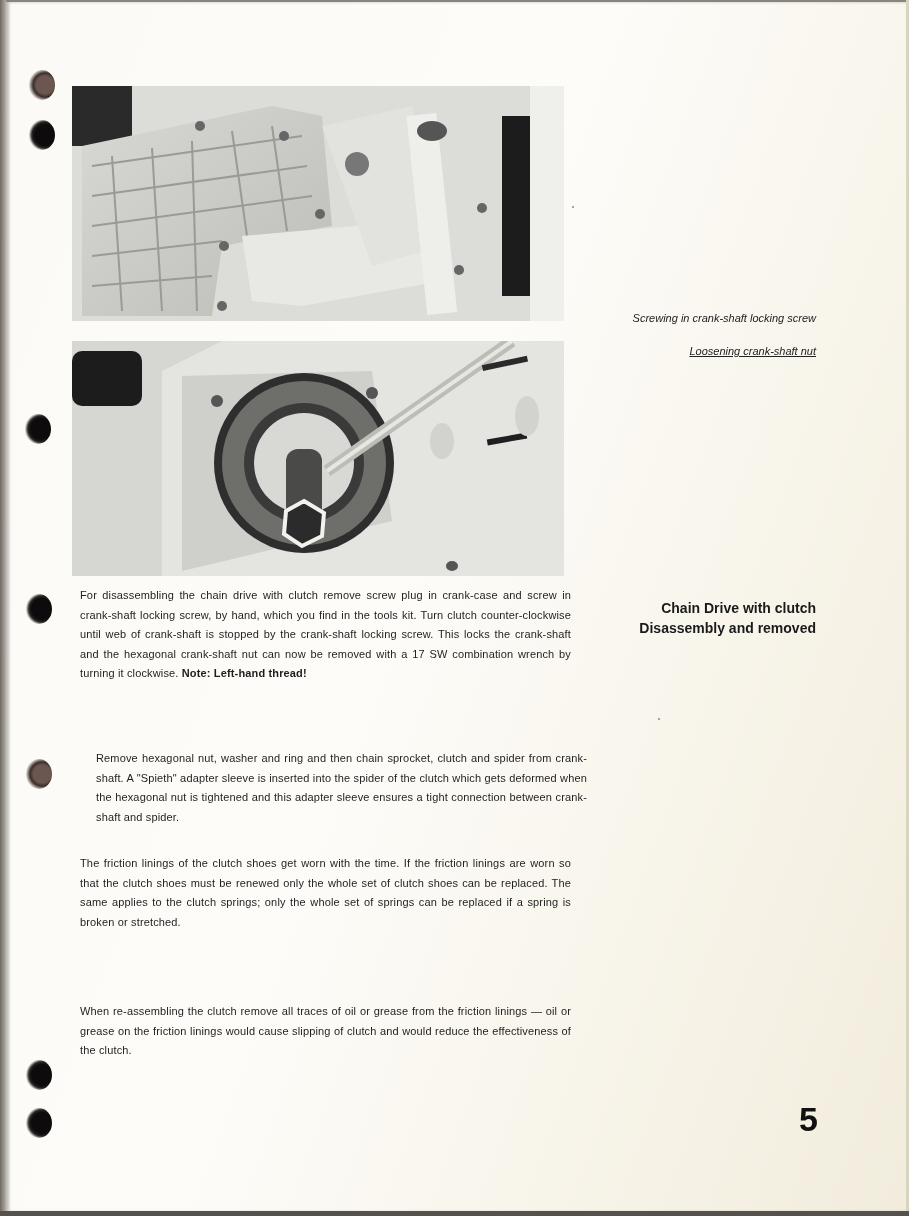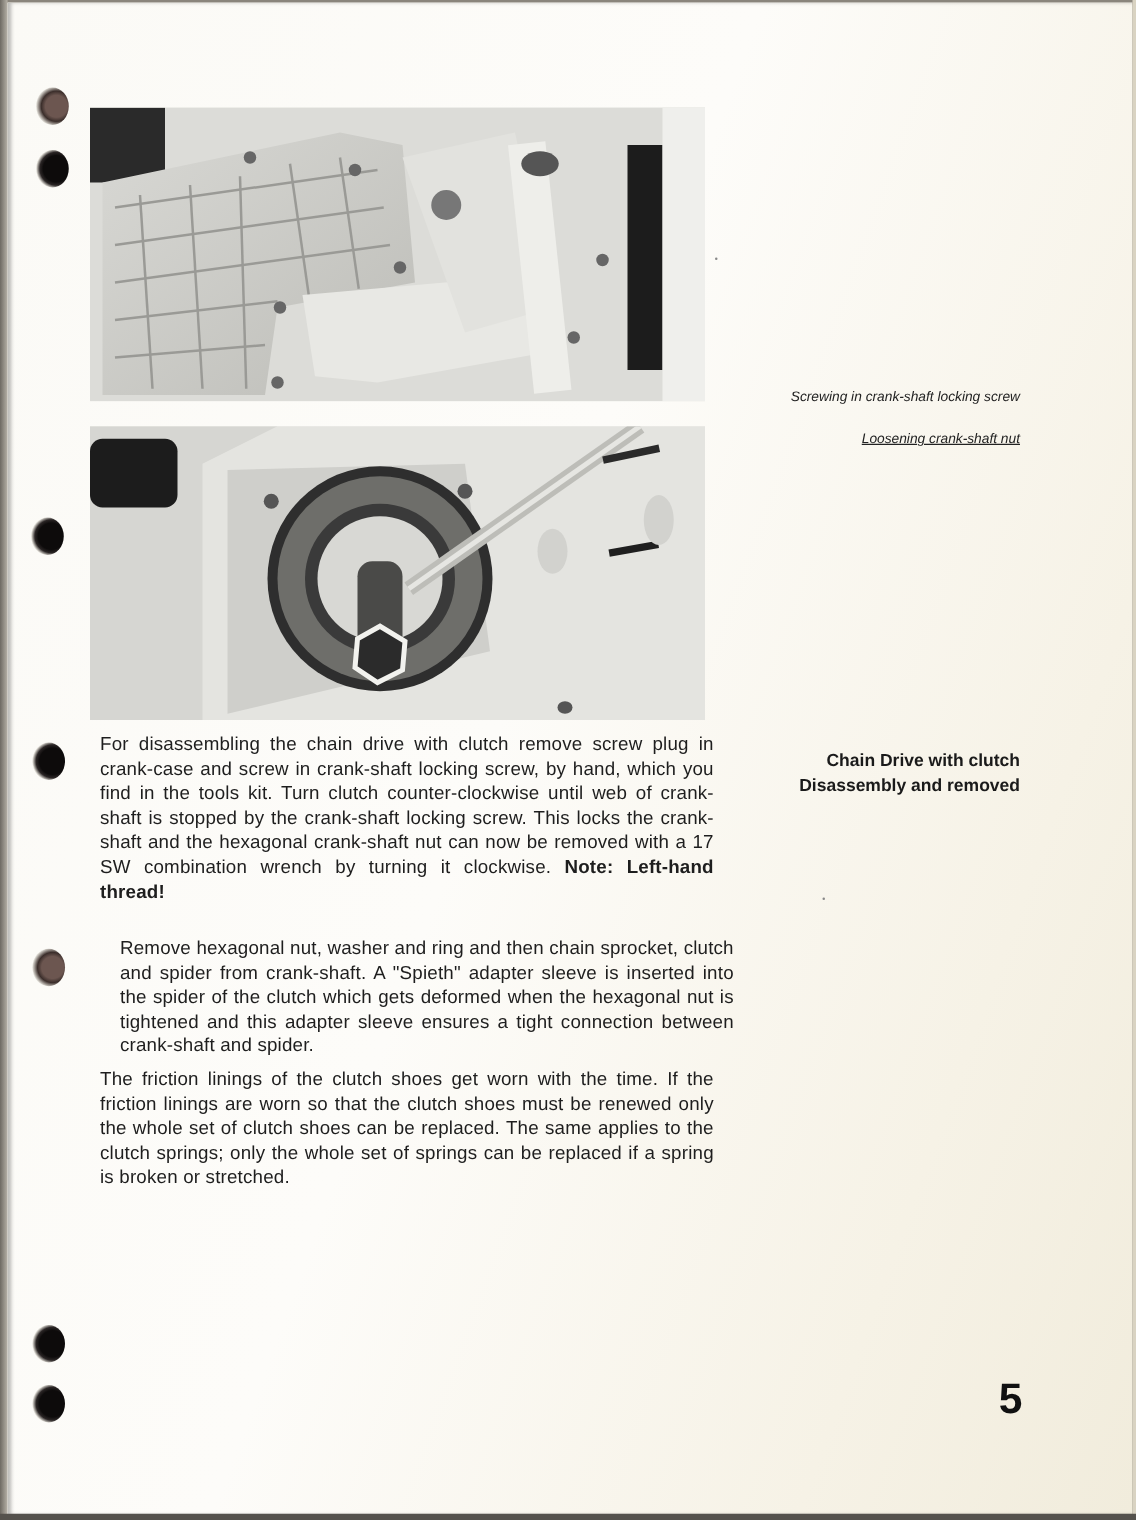--- a/index.html
+++ b/index.html
@@ -40,21 +40,21 @@
   .caption {
     position: absolute; right: 90px; font-size: 11px; font-style: italic;
     color: #222; text-align: center; white-space: nowrap;
   }
   .section-title {
     position: absolute; right: 90px; top: 596px; text-align: right;
     font-size: 14px; font-weight: bold; line-height: 20px; color: #1a1a1a;
   }
   .para {
     position: absolute; left: 74px; width: 491px;
-    font-size: 15px; line-height: 19.6px; color: #1e1e1e;
+    font-size: 11px; line-height: 19.6px; color: #1e1e1e;
     text-align: justify; letter-spacing: 0.15px;
   }
   .para b { font-weight: bold; }
   .page-number {
     position: absolute; left: 793px; top: 1098px; font-size: 34px; font-weight: bold; color: #111;
   }
   .speck { position: absolute; width: 2px; height: 2px; background: #888; border-radius: 50%; }
 </style>
 </head>
 <body>
@@ -143,20 +143,21 @@
     <div>Chain Drive with clutch</div>
     <div>Disassembly and removed</div>
   </div>
 
   <p class="para" style="top:584px; margin:0;">
     <span>For disassembling the chain drive with clutch remove screw plug in crank-case and screw in crank-shaft locking screw, by hand, which you find in the tools kit. Turn clutch counter-clockwise until web of crank-shaft is stopped by the crank-shaft locking screw. This locks the crank-shaft and the hexagonal crank-shaft nut can now be removed with a 17 SW combination wrench by turning it clockwise.</span>
     <b>Note: Left-hand thread!</b>
   </p>
   <p class="para" style="top:731px; margin:16px;">Remove hexagonal nut, washer and ring and then chain sprocket, clutch and spider from crank-shaft. A "Spieth" adapter sleeve is inserted into the spider of the clutch which gets deformed when the hexagonal nut is tightened and this adapter sleeve ensures a tight connection between crank-shaft and spider.</p>
   <p class="para" style="top:852px; margin:0;">The friction linings of the clutch shoes get worn with the time. If the friction linings are worn so that the clutch shoes must be renewed only the whole set of clutch shoes can be replaced. The same applies to the clutch springs; only the whole set of springs can be replaced if a spring is broken or stretched.</p>
+  <p class="para" style="top:1000px; margin:0;">When re-assembling the clutch remove all traces of oil or grease from the friction linings — oil or grease on the friction linings would cause slipping of clutch and would reduce the effectiveness of the clutch.</p>
 
   <div class="page-number">5</div>
 
   <div class="speck" style="left:566px; top:204px;"></div>
   <div class="speck" style="left:652px; top:716px;"></div>
 </div>
 <div class="edge-right"></div>
 <div class="edge-bottom"></div>
 
 </body></html>

